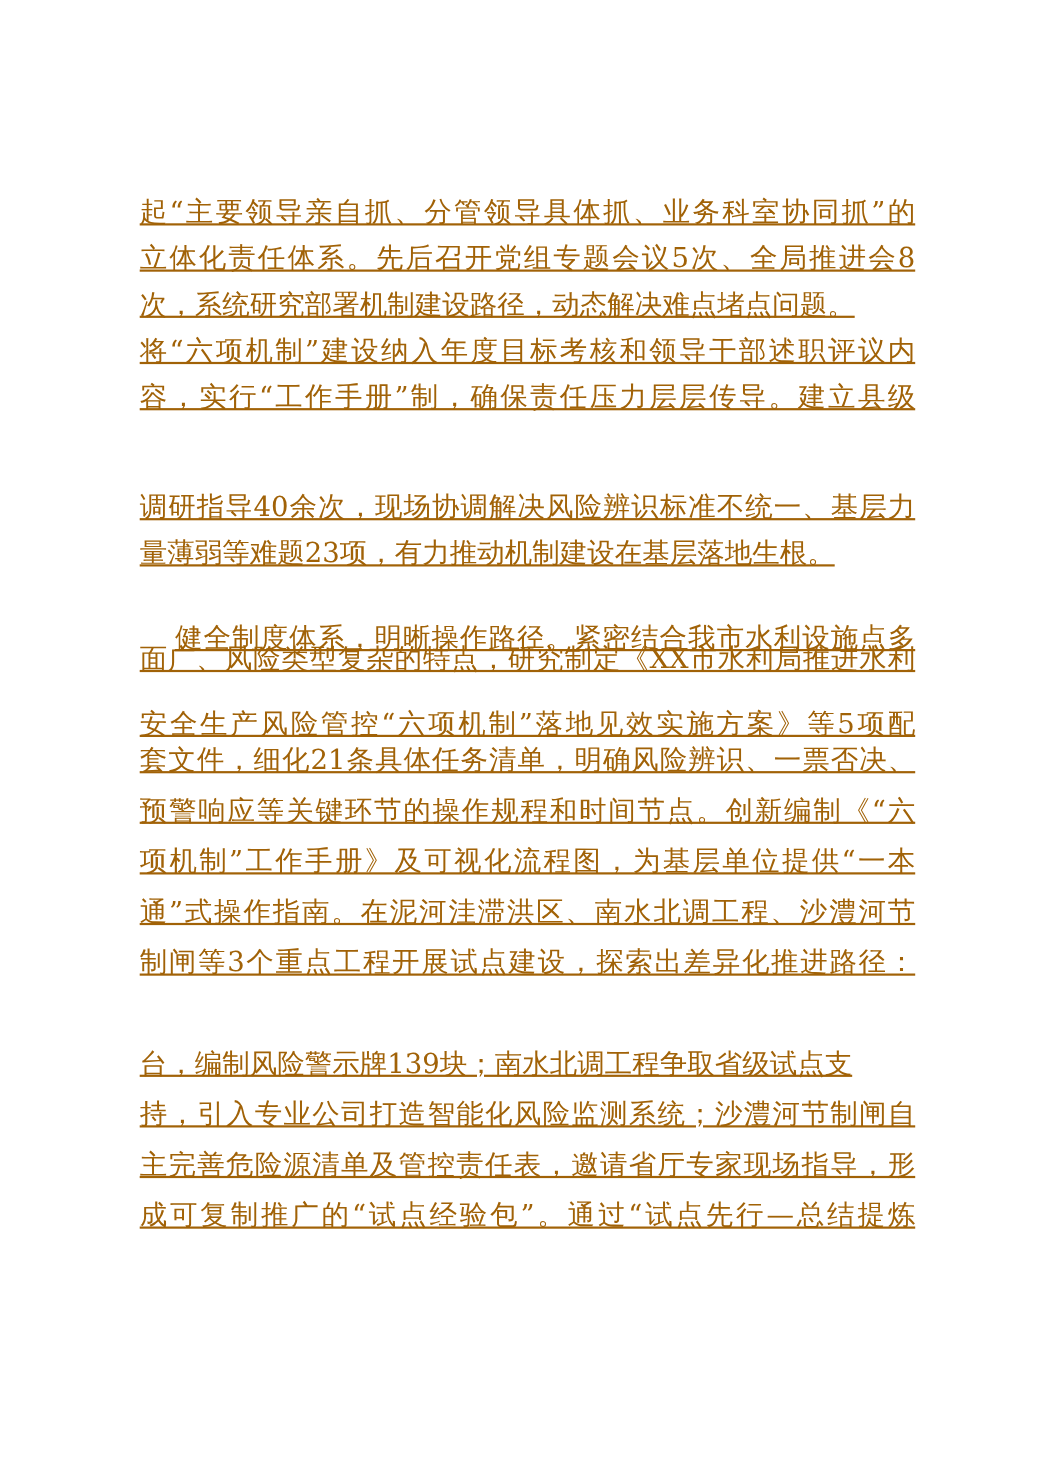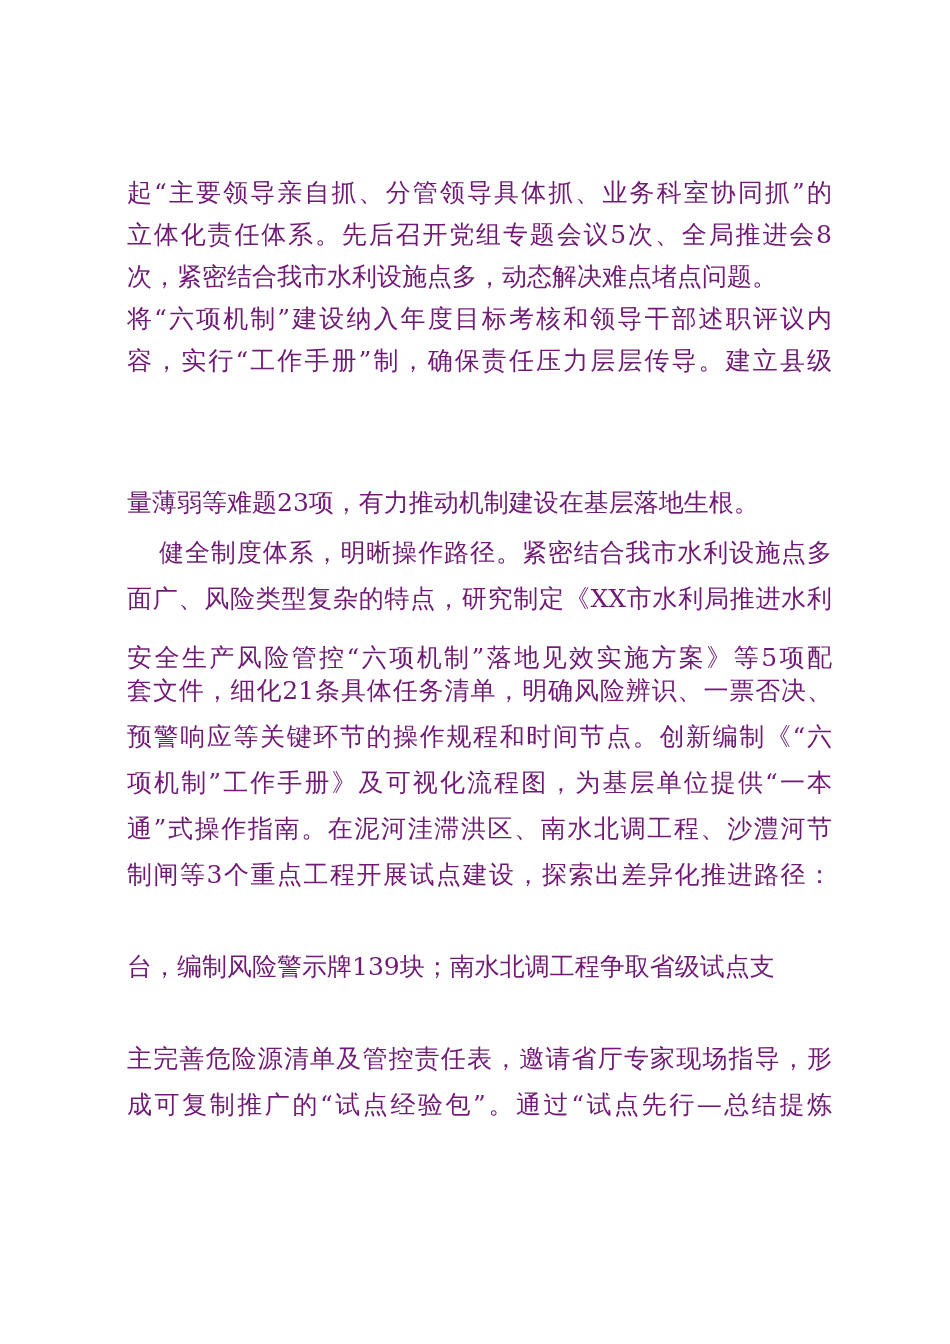--- a/index.html
+++ b/index.html
@@ -6,43 +6,46 @@
   body { width: 950px; height: 1344px; position: relative; overflow: hidden; }
   .page { position: absolute; left: 0; top: 0; width: 950px; height: 1344px; background: #fff; }
   .line {
     position: absolute;
     left: 127px;
     width: 705px;
     height: 42px;
     line-height: 42px;
     font-family: "DejaVu Serif", "Liberation Serif", serif;
     font-size: 25px;
-    color: #701a75;
+    color: #a16207;
     white-space: nowrap;
     text-align: justify;
     text-align-last: justify;
     letter-spacing: 0px;
+    text-decoration: underline;
   }
   .line.last { text-align-last: left; }
   .line.indent { left: 159px; width: 673px; }
 </style>
 </head>
 <body>
 
 <div class="page">
   <div class="line" style="top:172px">起“主要领导亲自抓、分管领导具体抓、业务科室协同抓”的</div>
   <div class="line" style="top:214px">立体化责任体系。先后召开党组专题会议5次、全局推进会8</div>
-  <div class="line last" style="top:256px">次，紧密结合我市水利设施点多，动态解决难点堵点问题。</div>
+  <div class="line last" style="top:256px">次，系统研究部署机制建设路径，动态解决难点堵点问题。</div>
   <div class="line" style="top:298px">将“六项机制”建设纳入年度目标考核和领导干部述职评议内</div>
   <div class="line" style="top:340px">容，实行“工作手册”制，确保责任压力层层传导。建立县级</div>
+  <div class="line" style="top:440px">调研指导40余次，现场协调解决风险辨识标准不统一、基层力</div>
   <div class="line last" style="top:482px">量薄弱等难题23项，有力推动机制建设在基层落地生根。</div>
-  <div class="line indent" style="top:532px">健全制度体系，明晰操作路径。紧密结合我市水利设施点多</div>
+  <div class="line indent" style="top:559px">健全制度体系，明晰操作路径。紧密结合我市水利设施点多</div>
   <div class="line" style="top:578px">面广、风险类型复杂的特点，研究制定《XX市水利局推进水利</div>
   <div class="line" style="top:637px">安全生产风险管控“六项机制”落地见效实施方案》等5项配</div>
   <div class="line" style="top:670px">套文件，细化21条具体任务清单，明确风险辨识、一票否决、</div>
   <div class="line" style="top:716px">预警响应等关键环节的操作规程和时间节点。创新编制《“六</div>
   <div class="line" style="top:808px">通”式操作指南。在泥河洼滞洪区、南水北调工程、沙澧河节</div>
   <div class="line" style="top:762px">项机制”工作手册》及可视化流程图，为基层单位提供“一本</div>
   <div class="line" style="top:854px">制闸等3个重点工程开展试点建设，探索出差异化推进路径：</div>
   <div class="line last" style="top:946px">台，编制风险警示牌139块；南水北调工程争取省级试点支</div>
+  <div class="line" style="top:992px">持，引入专业公司打造智能化风险监测系统；沙澧河节制闸自</div>
   <div class="line" style="top:1038px">主完善危险源清单及管控责任表，邀请省厅专家现场指导，形</div>
   <div class="line" style="top:1084px">成可复制推广的“试点经验包”。通过“试点先行—总结提炼</div>
 </div>
 
 </body></html>

